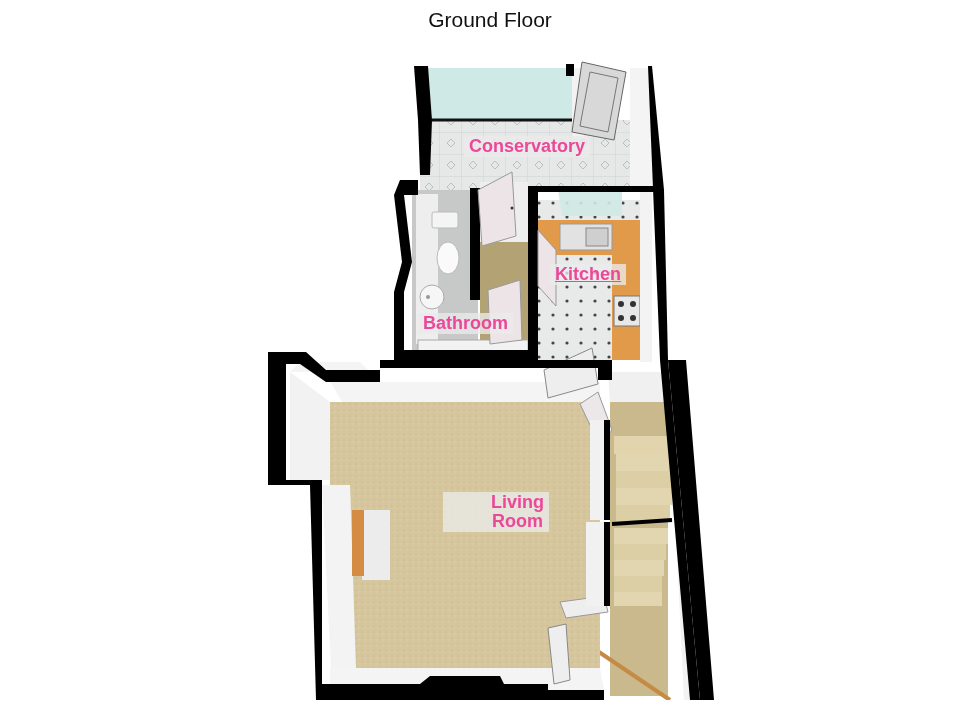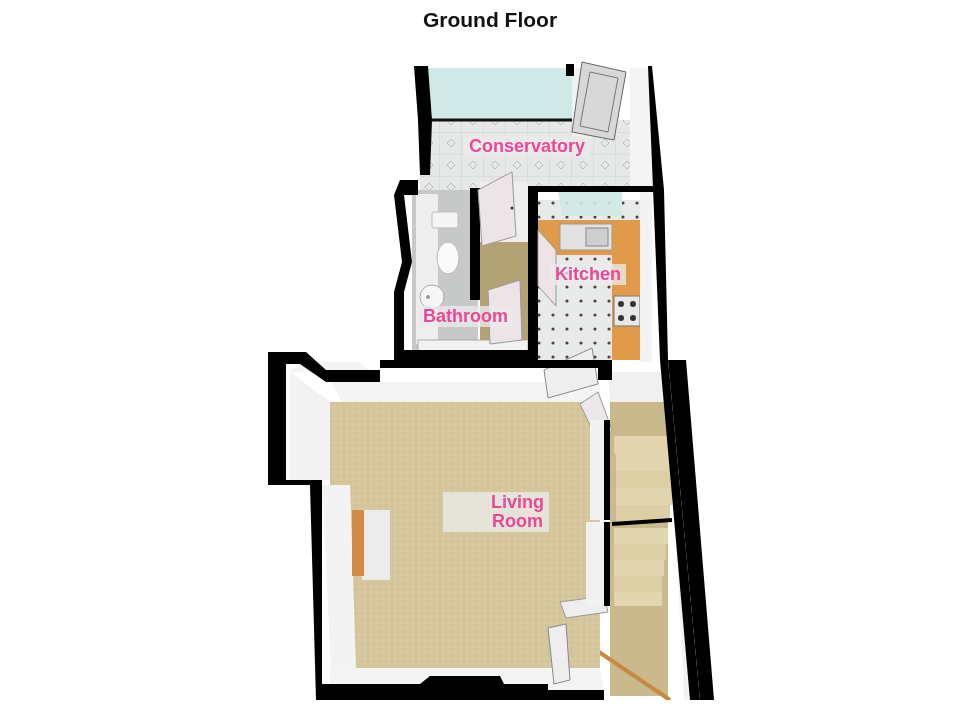--- a/index.html
+++ b/index.html
@@ -1,17 +1,17 @@
 <!DOCTYPE html>
 <html><head>
 <meta charset="utf-8">
 <style>
   html, body { margin: 0; padding: 0; background: #ffffff; }
   body { width: 980px; height: 712px; position: relative; overflow: hidden; font-family: "Liberation Sans", sans-serif; }
-  .title { position: absolute; left: 0; width: 980px; top: 8px; text-align: center; font-weight: bold; font-size: 21px; color: #111; }
+  .title { position: absolute; left: 0; width: 980px; top: 8px; text-align: center; font-weight: normal; font-size: 21px; color: #111; }
   svg.plan { position: absolute; left: 0; top: 0; }
   .label { position: absolute; font-weight: bold; color: #ec4899; background: rgba(235,235,235,0.78); padding: 1px 5px; line-height: 1.05; text-align: center; font-size: 18px; white-space: pre-line; }
 </style>
 </head>
 <body>
 
 <div class="title">Ground Floor</div>
 
 <svg class="plan" width="980" height="712" viewBox="0 0 980 712">
   <defs>
@@ -171,16 +171,16 @@
     <polygon points="380,360 610,360 610,368 380,368" fill="#000"></polygon>
     <rect x="598" y="360" width="14" height="20" fill="#000"></rect>
     <polygon points="604,700 710,700 712,712 600,712" fill="#fff"></polygon>
     <polygon points="660,360 668,360 700,700 690,700" fill="#000"></polygon>
     <polygon points="668,360 686,360 714,700 700,700" fill="#000"></polygon>
     <polygon points="548,690 604,690 604,700 548,700" fill="#000"></polygon>
   </g>
 </svg>
 
 <div class="label" style="left:464px; top:136px;">Conservatory</div>
-<div class="label" style="left:550px; top:264px;">Kitchen</div>
-<div class="label" style="left:418px; top:306px;">Bathroom</div>
+<div class="label" style="left:550px; top:264px;text-decoration:underline;">Kitchen</div>
+<div class="label" style="left:418px; top:313px;">Bathroom</div>
 <div class="label" style="left:443px; top:492px;padding-left:48px;">Living
 Room</div>
 
 </body></html>

